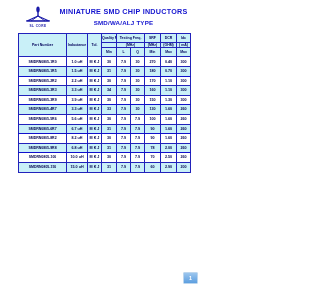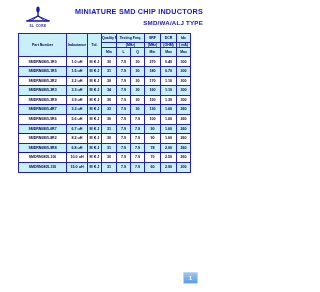--- a/index.html
+++ b/index.html
@@ -42,21 +42,21 @@
     color: #1a1aa8;
     margin-top: 0px;
     line-height: 4px;
   }
 
   .title-block {
     position: absolute;
     left: 44px;
     top: 7px;
     right: 4px;
-    text-align: right;
+    text-align: center;
   }
   .main-title {
     font-size: 7.2px;
     font-weight: bold;
     color: #1414cf;
     letter-spacing: 0.25px;
     line-height: 9px;
     white-space: nowrap;
   }
   .sub-title {

